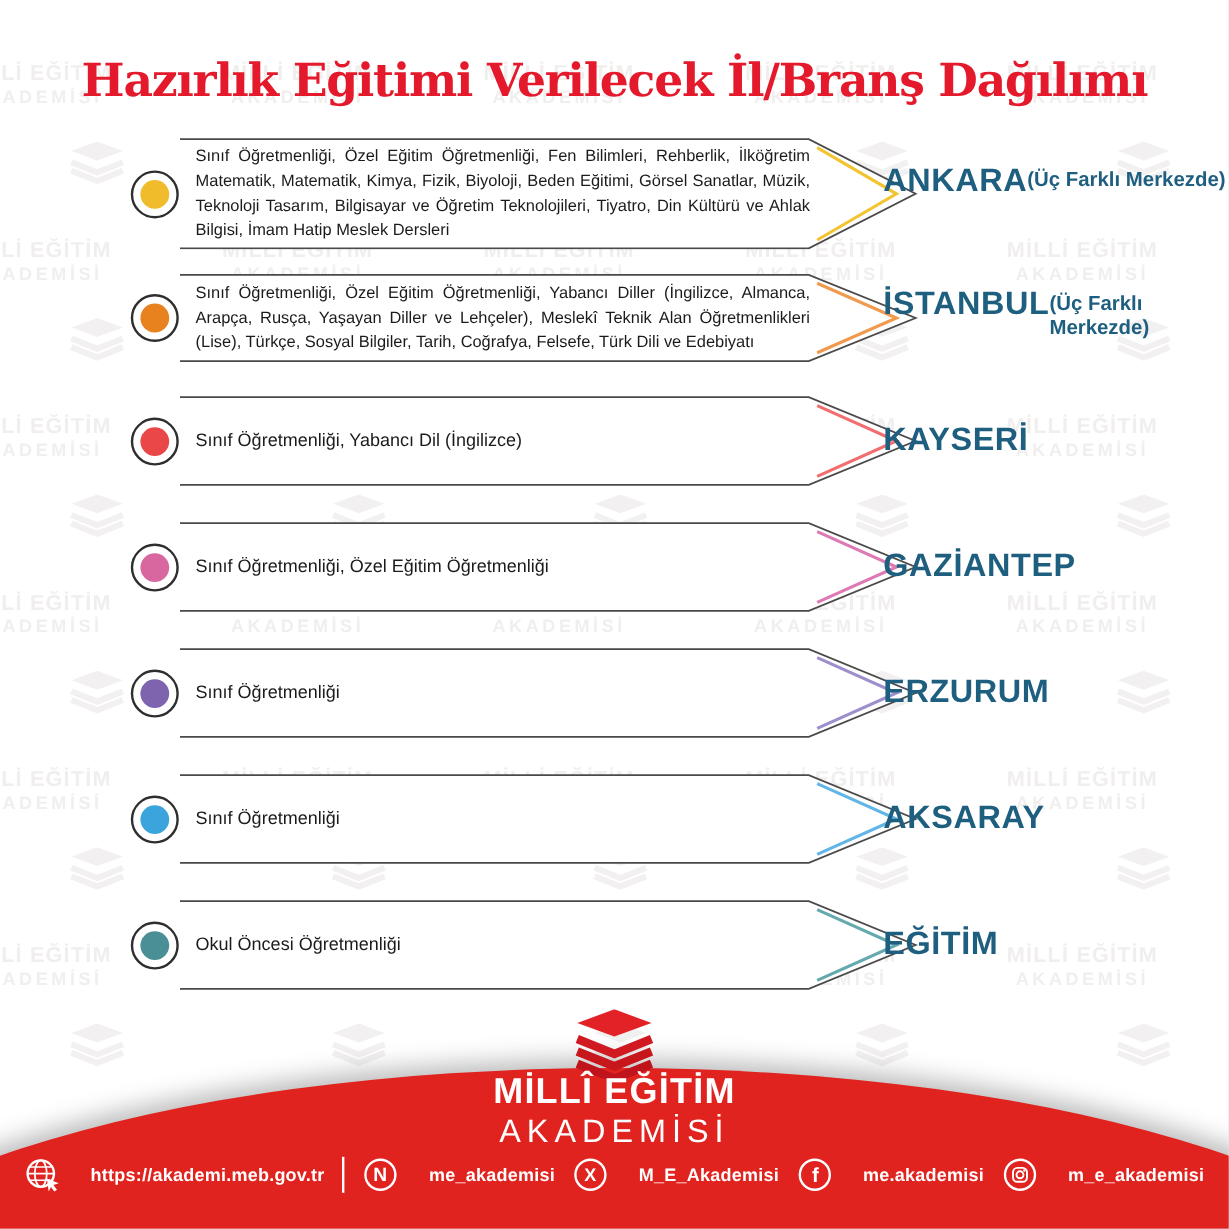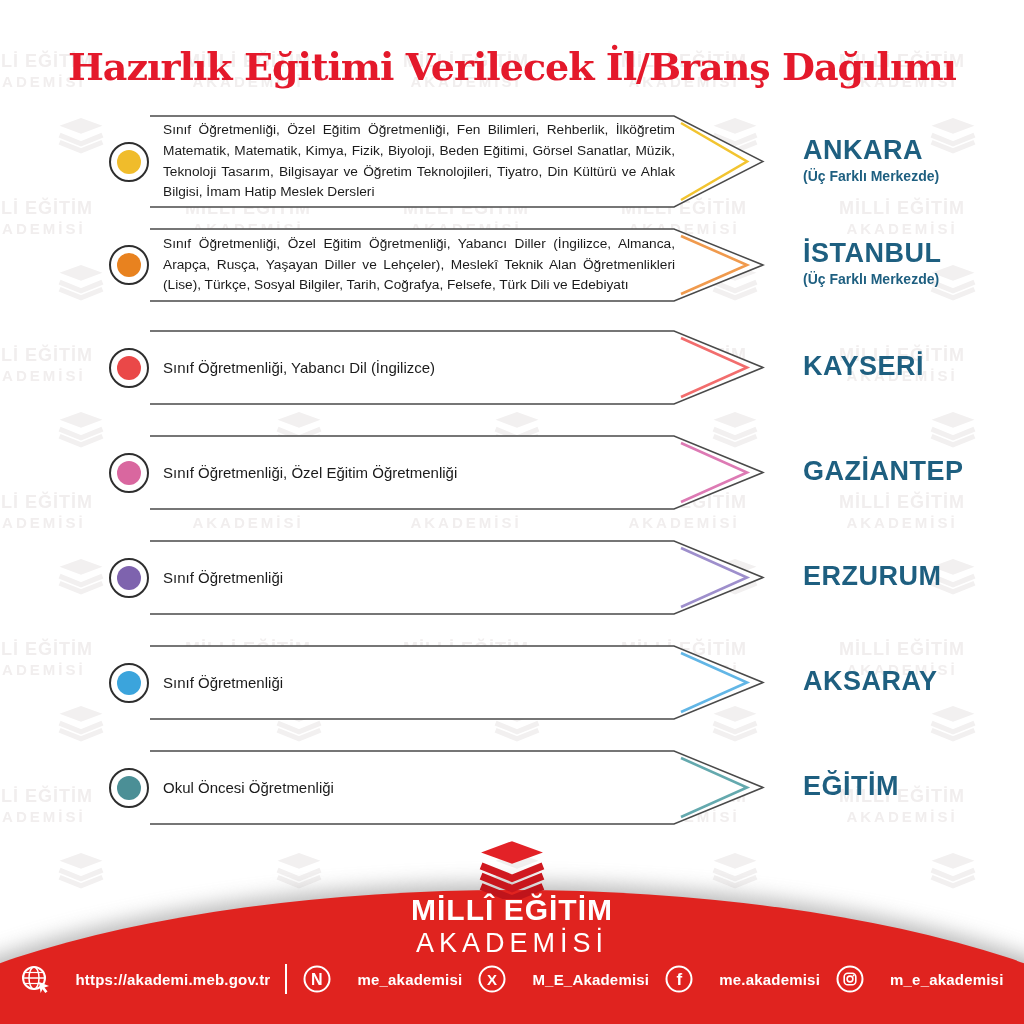--- a/index.html
+++ b/index.html
@@ -21,23 +21,23 @@
   .bullet{position:absolute;left:109px;width:36px;height:36px;border:2px solid #2e2e2e;
           border-radius:50%;background:#fff;display:flex;align-items:center;justify-content:center}
   .bullet-inner{width:24px;height:24px;border-radius:50%}
   .arrow{position:absolute;left:150px;top:0}
   .arrow-fill{fill:#fff;stroke:none}
   .arrow-outline{fill:none;stroke:#4a4a4a;stroke-width:1.5}
   .arrow-chevron{fill:none;stroke-width:2.6}
   .subjects{position:absolute;left:163px;width:512px;display:flex;align-items:center}
   .subjects-text{margin:0;font-size:15px;line-height:1.45;color:#1b1b1b;text-align:justify}
   .subjects-text.small{font-size:13.7px;line-height:1.5}
-  .citybox{position:absolute;left:803px;display:flex;flex-direction:column;align-items:flex-start}
+  .citybox{position:absolute;left:736px;display:flex;flex-direction:row;align-items:flex-start}
   .city{font-weight:bold;font-size:27px;letter-spacing:.5px;color:var(--city-blue);line-height:1.05}
-  .note{font-size:14px;font-weight:600;color:var(--city-blue);margin-top:4px}
+  .note{font-size:17px;font-weight:600;color:var(--city-blue);margin-top:4px}
   
   .footer-shadow{position:absolute;left:-192px;top:883px;width:1408px;height:462px;border-radius:50%;
                  background:#8d8d8d;filter:blur(10px);opacity:.6;z-index:2}
   .footer-dome{position:absolute;left:-188px;top:890px;width:1400px;height:460px;border-radius:50%;
                background:var(--footer-red);z-index:3}
   .brand-logo{position:absolute;left:479px;top:841px;z-index:4}
   .brand{position:absolute;top:893px;left:0;width:100%;text-align:center;color:#fff;z-index:4}
   .brand-1{font-size:30px;font-weight:bold;letter-spacing:1px}
   .brand-2{font-size:27px;font-weight:300;letter-spacing:5px;margin-top:1px}
   .socialbar{position:absolute;top:964px;left:0;width:100%;display:flex;justify-content:center;

